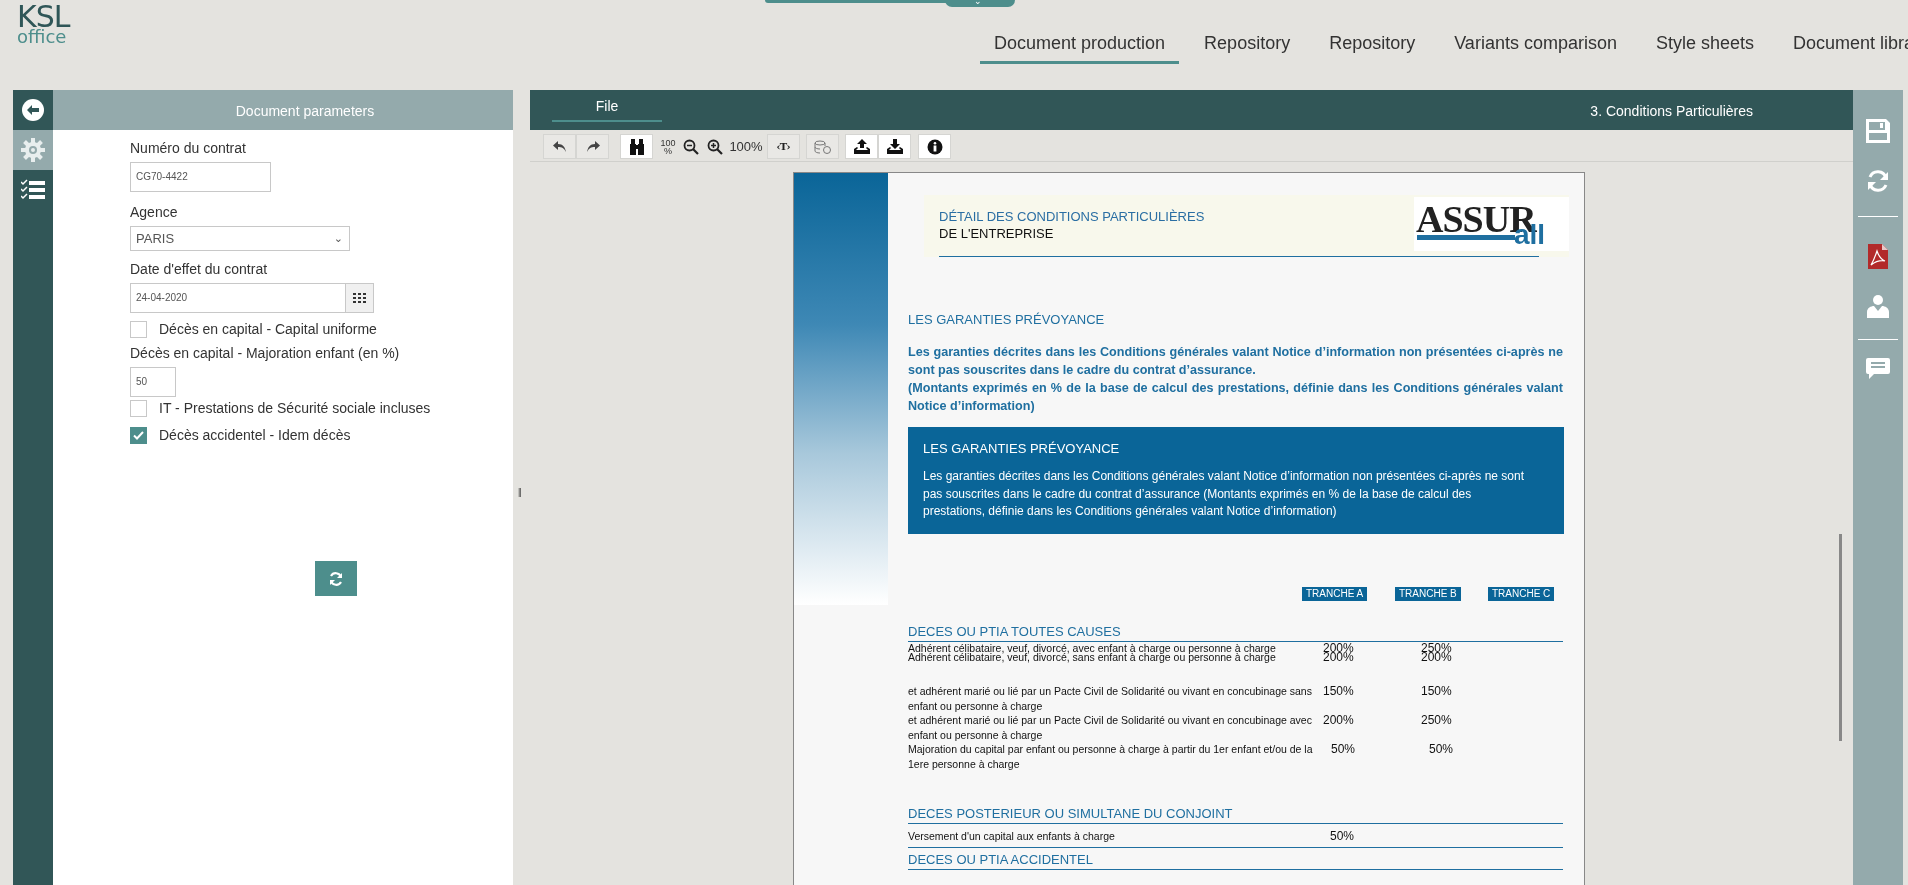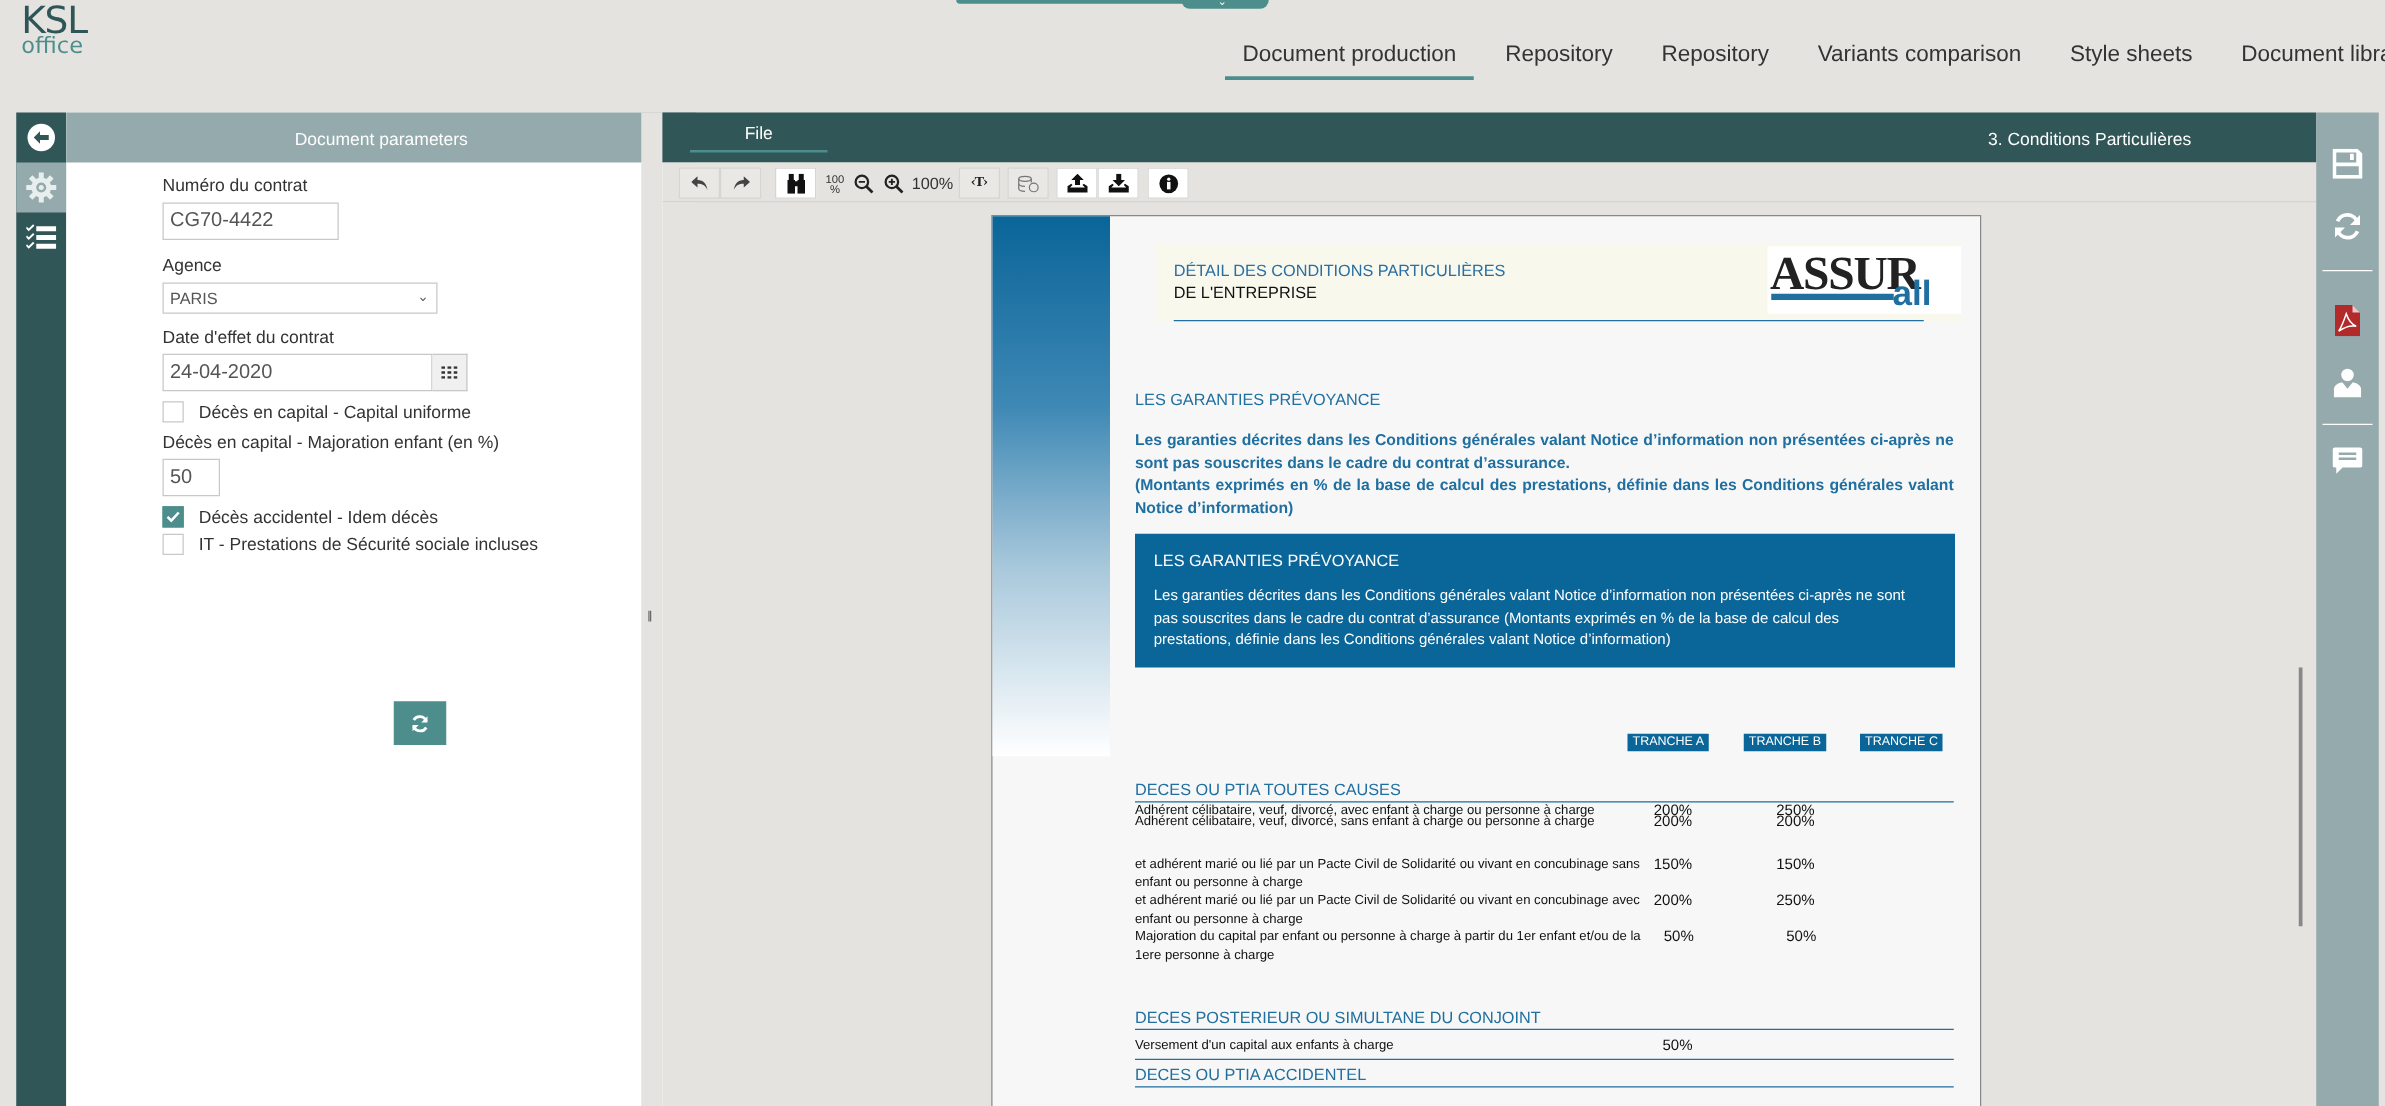--- a/index.html
+++ b/index.html
@@ -19,21 +19,21 @@
   .nav-item.active::after { content: ""; position: absolute; left: 0; right: 0; bottom: 0; height: 3px; background: #4d8e8c; }
 
   
   .left-rail { position: absolute; left: 13px; top: 90px; width: 40px; height: 795px; background: #315657; }
   .rail-btn { width: 40px; height: 40px; display: flex; align-items: center; justify-content: center; cursor: pointer; }
   .rail-btn.active { background: #94aaac; }
   .left-panel { position: absolute; left: 53px; top: 90px; width: 504px; height: 795px; background: #fff; }
   .panel-header { height: 40px; background: #94aaac; color: #fff; font-size: 14px; text-align: center; line-height: 42px; }
   .form { position: absolute; left: 77px; top: 50px; width: 360px; }
   .form label.lbl { display: block; font-size: 14px; color: #333; margin-bottom: 6px; }
-  .input { border: 1px solid #c8c8c8; height: 30px; font-size: 16px; color: #555; padding: 0 5px; line-height: 28px; background: #fff; font-family: "Liberation Sans", sans-serif; }
+  .input { border: 1px solid #c8c8c8; height: 30px; font-size: 10px; color: #555; padding: 0 5px; line-height: 28px; background: #fff; font-family: "Liberation Sans", sans-serif; }
   .select { border: 1px solid #c8c8c8; height: 25px; width: 220px; font-size: 13px; color: #555; padding: 0 5px; line-height: 23px; position: relative; }
   .select .chev { position: absolute; right: 6px; top: 0; font-size: 11px; color: #555; }
   .date-wrap { display: flex; }
   .cal-btn { width: 28px; height: 30px; border: 1px solid #c8c8c8; border-left: none; background: #f0f0f0; display: flex; align-items: center; justify-content: center; cursor: pointer; }
   .cb-row { display: flex; align-items: center; font-size: 14px; color: #333; height: 22px; }
   .cb { width: 17px; height: 17px; border: 1px solid #c8c8c8; margin-right: 12px; background: #fff; display: flex; align-items: center; justify-content: center; cursor: pointer; }
   .cb.checked { background: #4d8e8c; border-color: #4d8e8c; }
   .refresh-btn { position: absolute; left: 262px; top: 471px; width: 42px; height: 35px; background: #4d8e8c; display: flex; align-items: center; justify-content: center; cursor: pointer; }
 
   .splitter { position: absolute; left: 513px; top: 90px; width: 17px; height: 795px; background: #e4e3df; }
@@ -177,31 +177,31 @@
     </div>
 
     <div class="cb-row" style="margin-top:5px;">
       <div class="cb"></div>
       <span>Décès en capital - Capital uniforme</span>
     </div>
 
     <label class="lbl" style="margin-top:5px;">Décès en capital - Majoration enfant (en %)</label>
     <div class="input" style="width:46px;">50</div>
 
+    <div class="cb-row">
+      <div class="cb"></div>
+      <span>IT - Prestations de Sécurité sociale incluses</span>
+    </div>
     <div class="cb-row" style="margin-top:5px;">
       <div class="cb checked">
         <svg width="11" height="9" viewBox="0 0 11 9">
             <path d="M1 4.5 L4 7.5 L10 1" stroke="#fff" stroke-width="2" fill="none"></path>
           </svg>
       </div>
       <span>Décès accidentel - Idem décès</span>
-    </div>
-    <div class="cb-row">
-      <div class="cb"></div>
-      <span>IT - Prestations de Sécurité sociale incluses</span>
     </div>
   </div>
   <div class="refresh-btn">
     <svg width="16" height="16" viewBox="0 0 16 16">
         <path d="M13 6 A5.5 5.5 0 0 0 3 5" stroke="#fff" stroke-width="2.2" fill="none"></path>
         <path d="M3 10 A5.5 5.5 0 0 0 13 11" stroke="#fff" stroke-width="2.2" fill="none"></path>
         <path d="M14 2 L14 7 L9 7 Z" fill="#fff"></path>
         <path d="M2 14 L2 9 L7 9 Z" fill="#fff"></path>
       </svg>
   </div>

